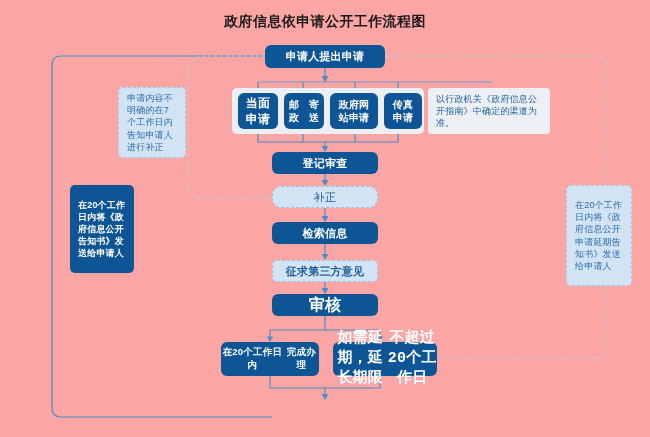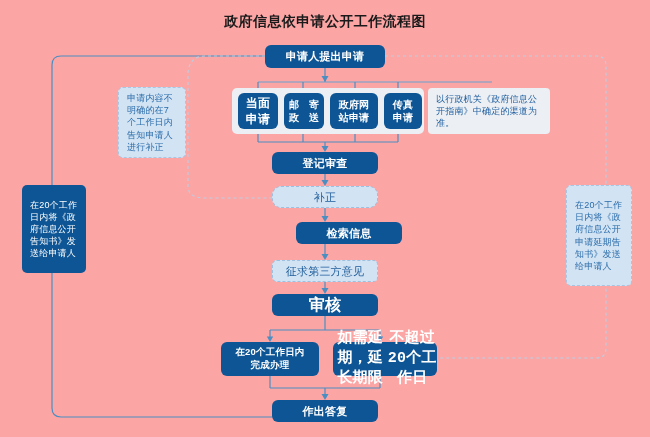--- a/index.html
+++ b/index.html
@@ -44,21 +44,22 @@
     border-radius: 6px;
   }
   .node-light {
     background: #d2e3f3;
     color: #1e5c9a;
     border: 1px dashed #9cc0e0;
   }
   .note-dark {
     background: #0d5595;
     color: #ffffff;
-    font-weight: normal;
+    font-weight: bold;
+    margin-left: 48px;
   }
   .note-light {
     background: #d2e3f3;
     color: #2a6cab;
     border: 1px dashed #a8c6e2;
   }
   .note-plain {
     background: #eceff3;
     color: #1f5fa0;
     border-radius: 4px;
@@ -180,45 +181,42 @@
   </div>
 
   <div class="node node-dark" style="left:272px; top:152px; width:106px; height:22px; font-size:11px;">
     <span>登记审查</span>
   </div>
 
   <div class="node node-light" style="left:272px; top:186px; width:106px; height:22px; font-size:11px;border-radius:9px;">
     <span>补正</span>
   </div>
 
-  <div class="node node-dark" style="left:272px; top:222px; width:106px; height:22px; font-size:11px;margin-left:24px;">
+  <div class="node node-dark" style="left:272px; top:222px; width:106px; height:22px; font-size:11px;">
     <span>检索信息</span>
   </div>
 
-  <div class="node node-light" style="left:272px; top:260px; width:106px; height:22px; font-size:11px;">
+  <div class="node node-light" style="left:272px; top:260px; width:106px; height:22px; font-size:11px;font-weight:bold;">
     <span>征求第三方意见</span>
   </div>
 
   <div class="node node-dark" style="left:272px; top:294px; width:106px; height:22px; font-size:16px;">
     <span>审核</span>
   </div>
 
-  <div class="node node-dark" style="left:221px; top:342px; width:98px; height:34px; font-size:9.5px; flex-direction:column;">
+  <div class="node node-dark" style="left:221px; top:342px; width:98px; height:34px; font-size:9.5px; ">
     <span>在20个工作日内</span>
     <span>完成办理</span>
   </div>
 
   <div class="node node-dark" style="left:333px; top:342px; width:104px; height:34px; font-size:15px; flex-direction:row;font-family:Liberation Mono, monospace;">
     <span>如需延期，延长期限</span>
     <span>不超过20个工作日</span>
   </div>
 
-  <div class="node node-dark" style="left:272px; top:400px; width:106px; height:22px; font-size:11px;">
-    <span>作出答复</span>
-  </div>
 
   <div class="node note-light pad-note" style="left:118px; top:87px; width:68px; height:71px; font-size:9px; text-align:left; justify-content:flex-start;">
     <span>申请内容不明确的在7个工作日内告知申请人进行补正</span>
   </div>
 
   <div class="node note-plain pad-note" style="left:428px; top:88px; width:122px; height:46px; font-size:9px; text-align:left; justify-content:flex-start;">
     <span>以行政机关《政府信息公开指南》中确定的渠道为准。</span>
   </div>
 
   <div class="node note-dark pad-note" style="left:22px; top:185px; width:64px; height:88px; font-size:9px; text-align:left; justify-content:flex-start;">

